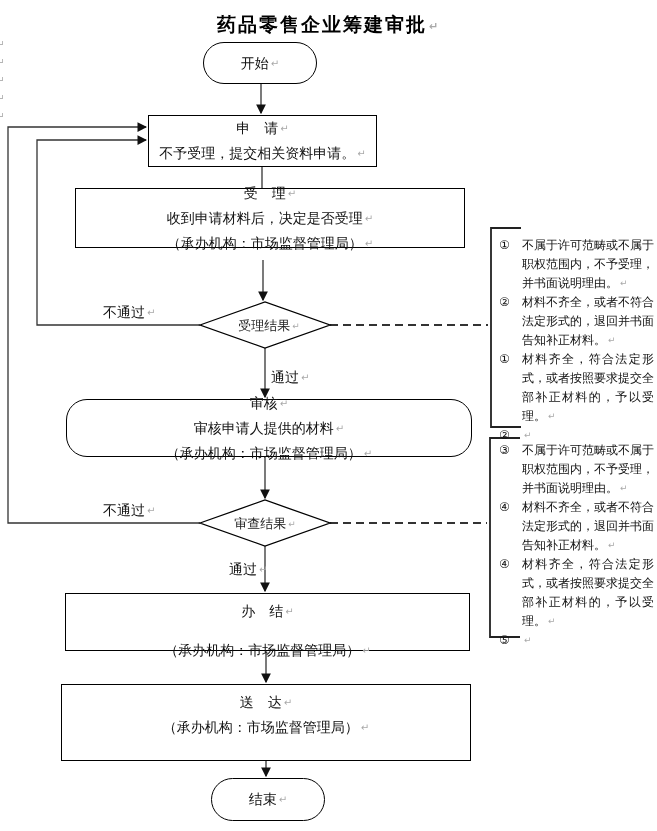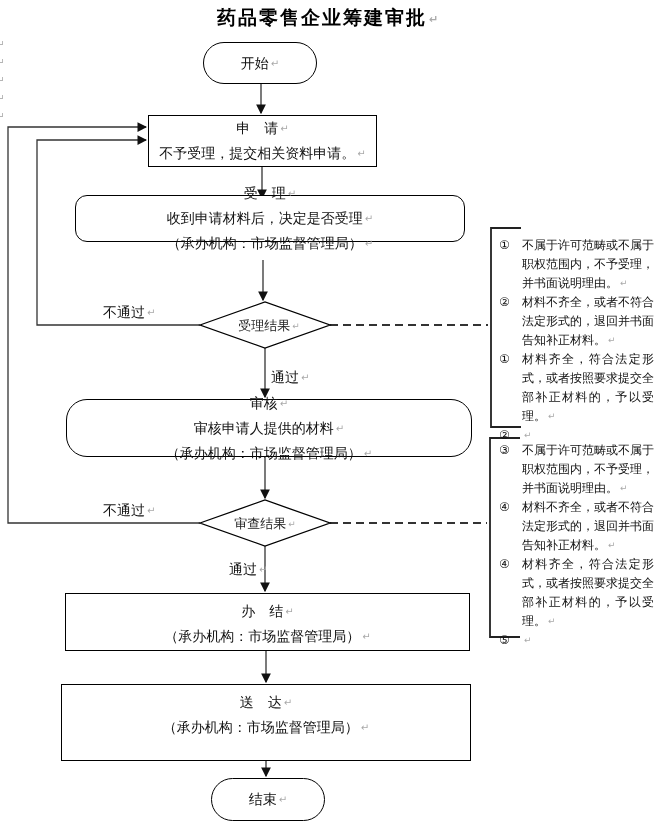--- a/index.html
+++ b/index.html
@@ -8,23 +8,23 @@
   #wires{position:absolute;left:0;top:0;width:657px;height:831px;}
 
   .node{position:absolute;box-sizing:border-box;background:#fff;border:1.5px solid #000;
         display:flex;flex-direction:column;justify-content:center;align-items:center;
         font-size:14px;line-height:25px;text-align:center;}
   .oval{border-radius:22px;}
   .topalign{justify-content:flex-start;padding-top:5px;}
 
   #start{left:203px;top:42px;width:114px;height:42px;}
   #apply{left:148px;top:115px;width:229px;height:52px;}
-  #accept{left:75px;top:195px;width:390px;height:47px;border-radius:12px;}
+  #accept{left:75px;top:188px;width:390px;height:60px;}
   #review{left:66px;top:399px;width:406px;height:58px;border-radius:21px;}
-  #complete{left:65px;top:593px;width:405px;height:58px;}
+  #complete{left:65px;top:593px;width:405px;height:58px;gap:14px;}
   #deliver{left:61px;top:684px;width:410px;height:77px;}
   #end{left:211px;top:778px;width:114px;height:43px;}
 
   .dlabel{position:absolute;width:130px;text-align:center;font-size:13px;color:#222;}
   #d1label{left:204px;top:317px;}
   #d2label{left:200px;top:515px;}
 
   .elabel{position:absolute;font-size:14px;color:#111;white-space:nowrap;}
   #fail1{left:103px;top:304px;}
   #pass1{left:271px;top:369px;}
@@ -38,21 +38,21 @@
   #notes1{left:499px;top:236px;}
   #notes2{left:499px;top:441px;}
   .nitem{display:flex;align-items:flex-start;}
   .nnum{width:23px;flex:0 0 23px;font-size:12px;}
   .ntext{width:132px;text-align:justify;}
 
   .margin-marks{position:absolute;left:-4px;top:36px;width:14px;color:#b5b5b5;
                 font-size:11px;line-height:18px;}
   .margin-marks span{display:block;height:18px;}
 
-  h1{position:absolute;left:0;right:0;top:4px;margin:1px;text-align:center;
+  h1{position:absolute;left:0;right:0;top:4px;margin:8px;text-align:center;
      font-size:19px;font-weight:bold;letter-spacing:2px;color:#000;}
   h1 .ret{font-size:11px;}
 </style>
 </head>
 <body>
 
 <div id="page">
 
   <h1><span>药品零售企业筹建审批</span><span class="ret">↵</span></h1>
 

